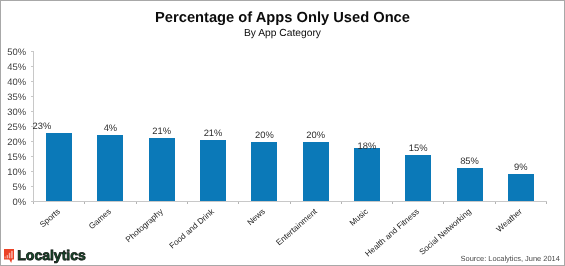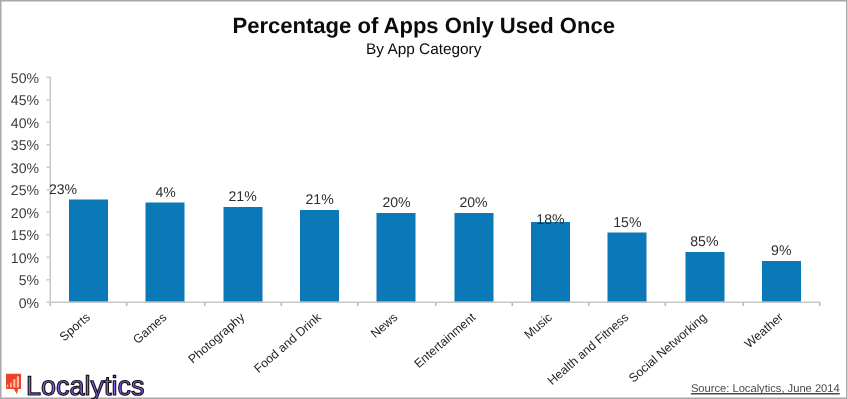--- a/index.html
+++ b/index.html
@@ -95,30 +95,29 @@
     transform-origin: 100% 0%;
     transform: rotate(-41deg);
     text-align: right;
   }
 
   
   #source {
     left: 460.6px; top: 254.2px;
     font-size: 7.45px;
     color: #4a4a4a;
-    text-decoration: underline;
   }
   #logo {
     left: 3.9px; top: 249.2px;
   }
   #logo-text {
     left: 17.3px; top: 246.5px;
-    font-size: 18px;
-    font-weight: normal;
-    color: #8b5cf6;
+    font-size: 14px;
+    font-weight: bold;
+    color: #14532d;
     -webkit-text-stroke: 0.78px #111111;
     letter-spacing: 0px;
   }
 </style>
 </head>
 <body>
 
 <div id="frame">
   <div id="frame-border"></div>
   <div class="abs" id="title">Percentage of Apps Only Used Once</div>

